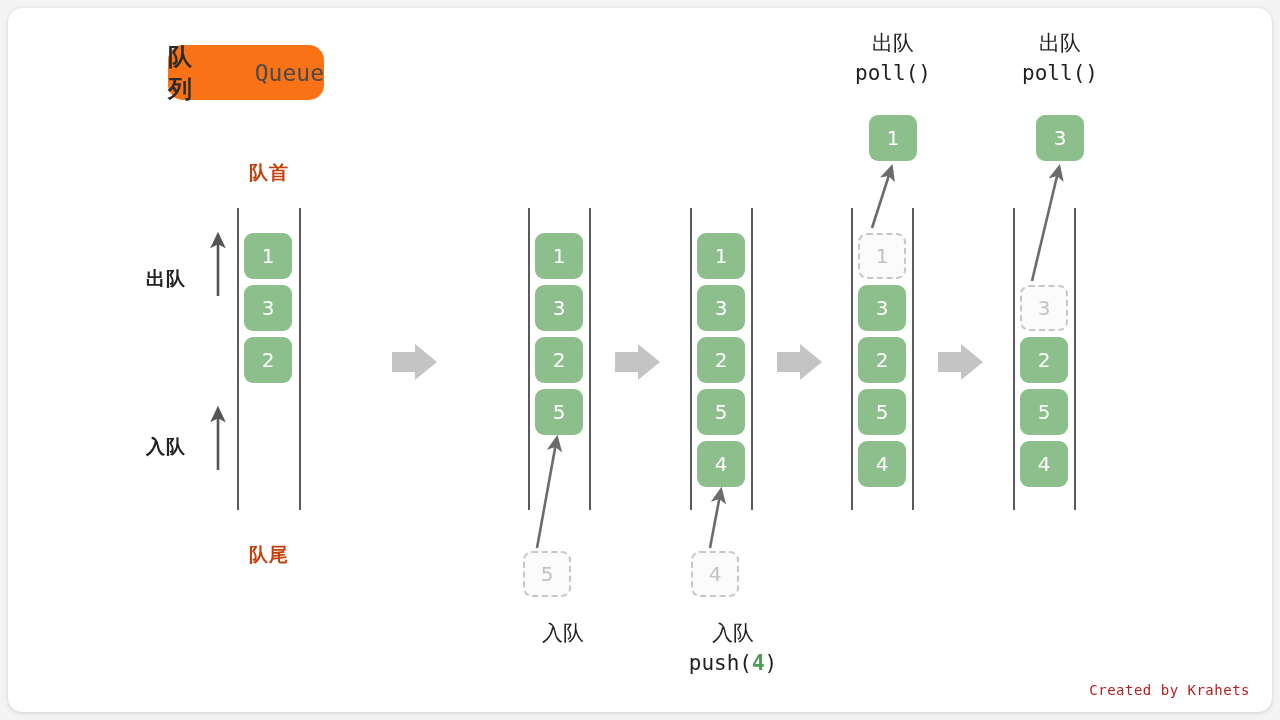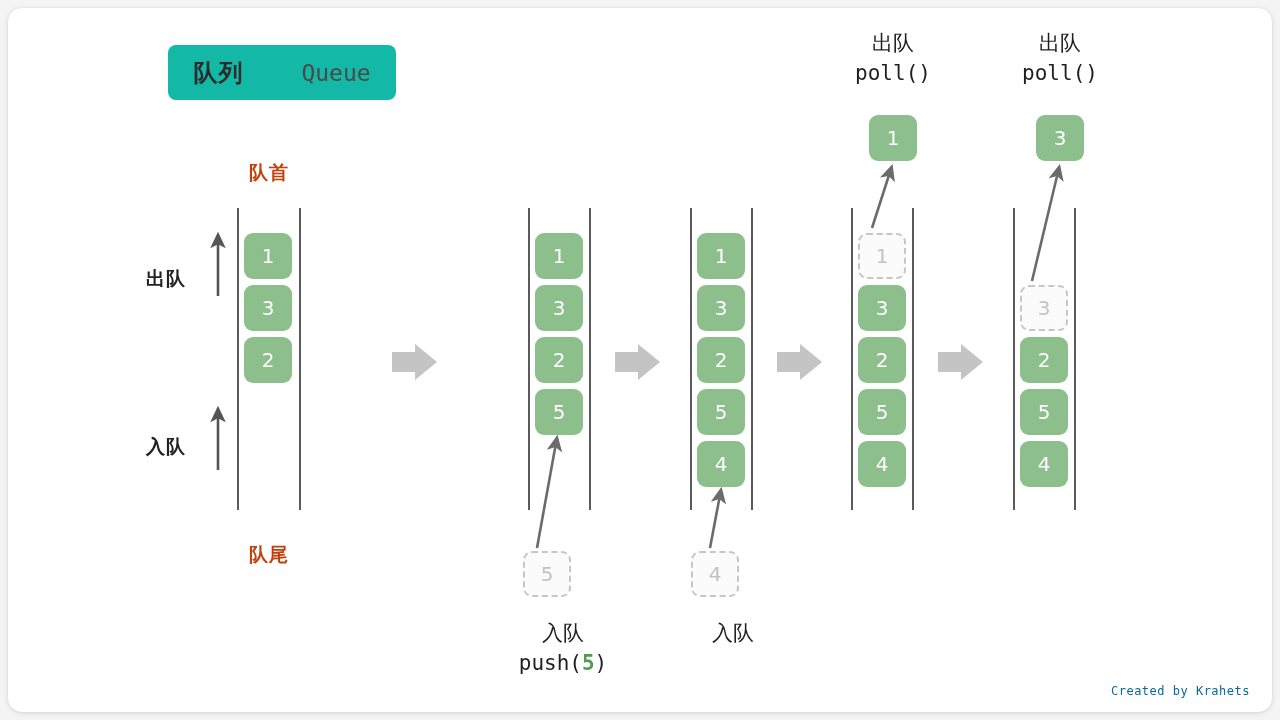--- a/index.html
+++ b/index.html
@@ -31,24 +31,24 @@
     background: #ffffff;
     border-radius: 14px;
     box-shadow: 0 1px 5px rgba(0,0,0,0.13), 0 0 1px rgba(0,0,0,0.10);
   }
 
   
   #title-badge {
     position: absolute;
     left: 168px;
     top: 45px;
-    width: 228px;
+    width: 156px;
     height: 55px;
-    background: #14b8a6;
-    border-radius: 8px;
+    background: #f97316;
+    border-radius: 15px;
     display: flex;
     align-items: center;
     justify-content: center;
     gap: 11px;
   }
   #title-badge .cn {
     font-size: 24px;
     font-weight: bold;
     color: #2b2b2b;
     letter-spacing: 1px;
@@ -128,22 +128,22 @@
     display: block;
     font-family: "DejaVu Sans Mono", "Liberation Mono", monospace;
   }
   .op-caption .code .num { color: #4f9a54; font-weight: bold; }
 
   
   #credit {
     position: absolute;
     right: 30px;
     bottom: 22px;
-    font-size: 12px;
-    color: #0369a1;
+    font-size: 14px;
+    color: #b91c1c;
     font-family: "DejaVu Sans Mono", "Liberation Mono", monospace;
     letter-spacing: 0.5px;
   }
 
   svg.overlay {
     position: absolute;
     left: 0; top: 0;
     width: 1280px; height: 720px;
     pointer-events: none;
   }
@@ -205,25 +205,25 @@
   <div class="cell pop" style="left:869px; top:115px;">1</div>
 
   <div class="cell ghost" style="left:1020px; top:285px;">3</div>
   <div class="cell" style="left:1020px; top:337px;">2</div>
   <div class="cell" style="left:1020px; top:389px;">5</div>
   <div class="cell" style="left:1020px; top:441px;">4</div>
   <div class="cell pop" style="left:1036px; top:115px;">3</div>
 
   <div class="op-caption" style="left:438px; top:618px; width:250px;">
     <span class="cn">入队</span>
-    <span class="code"><span>push(</span><span class="num">5</span><span>)</span></span>
   </div>
 
   <div class="op-caption" style="left:608px; top:618px; width:250px;">
     <span class="cn">入队</span>
+    <span class="code"><span>push(</span><span class="num">4</span><span>)</span></span>
   </div>
 
   <div class="op-caption" style="left:768px; top:28px; width:250px;">
     <span class="cn">出队</span>
     <span class="code">poll()</span>
   </div>
 
   <div class="op-caption" style="left:935px; top:28px; width:250px;">
     <span class="cn">出队</span>
     <span class="code">poll()</span>

